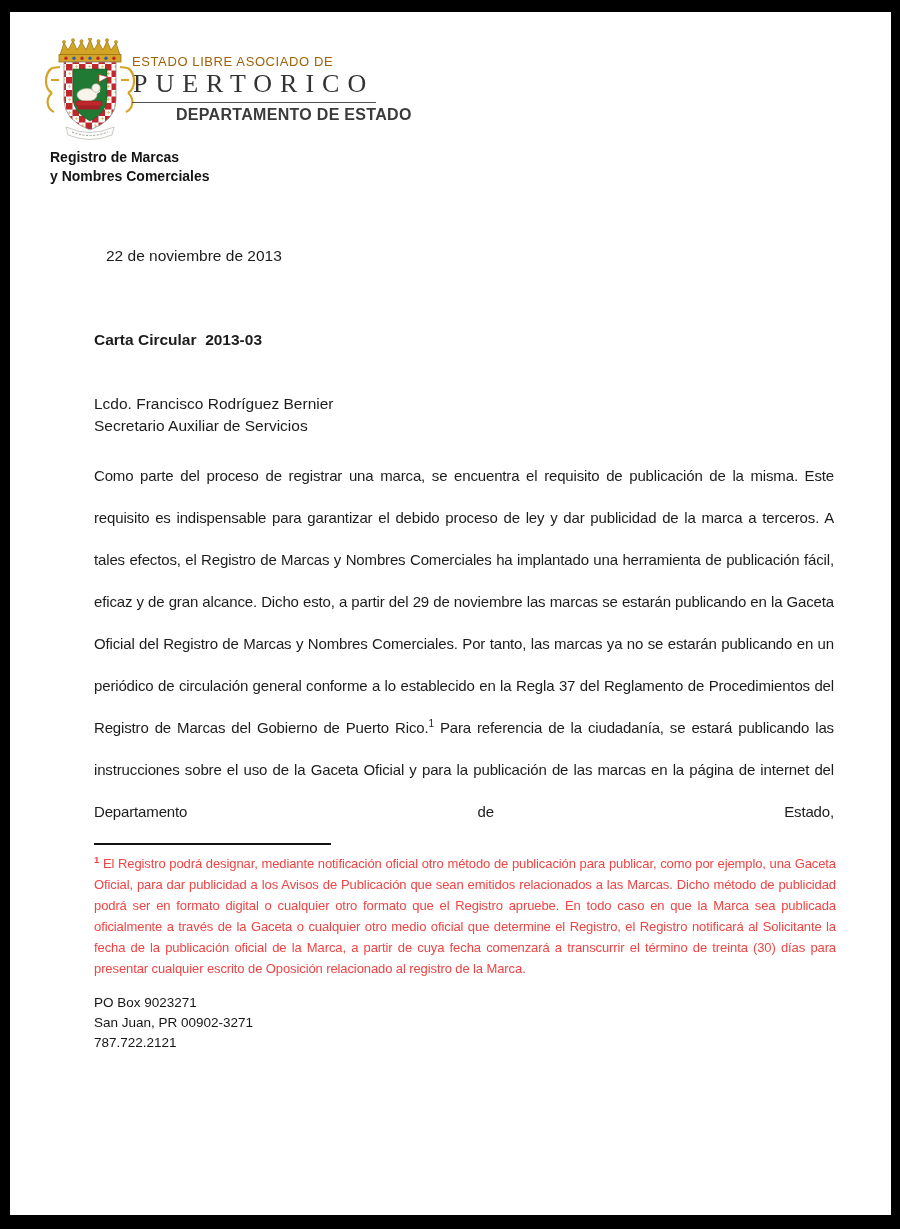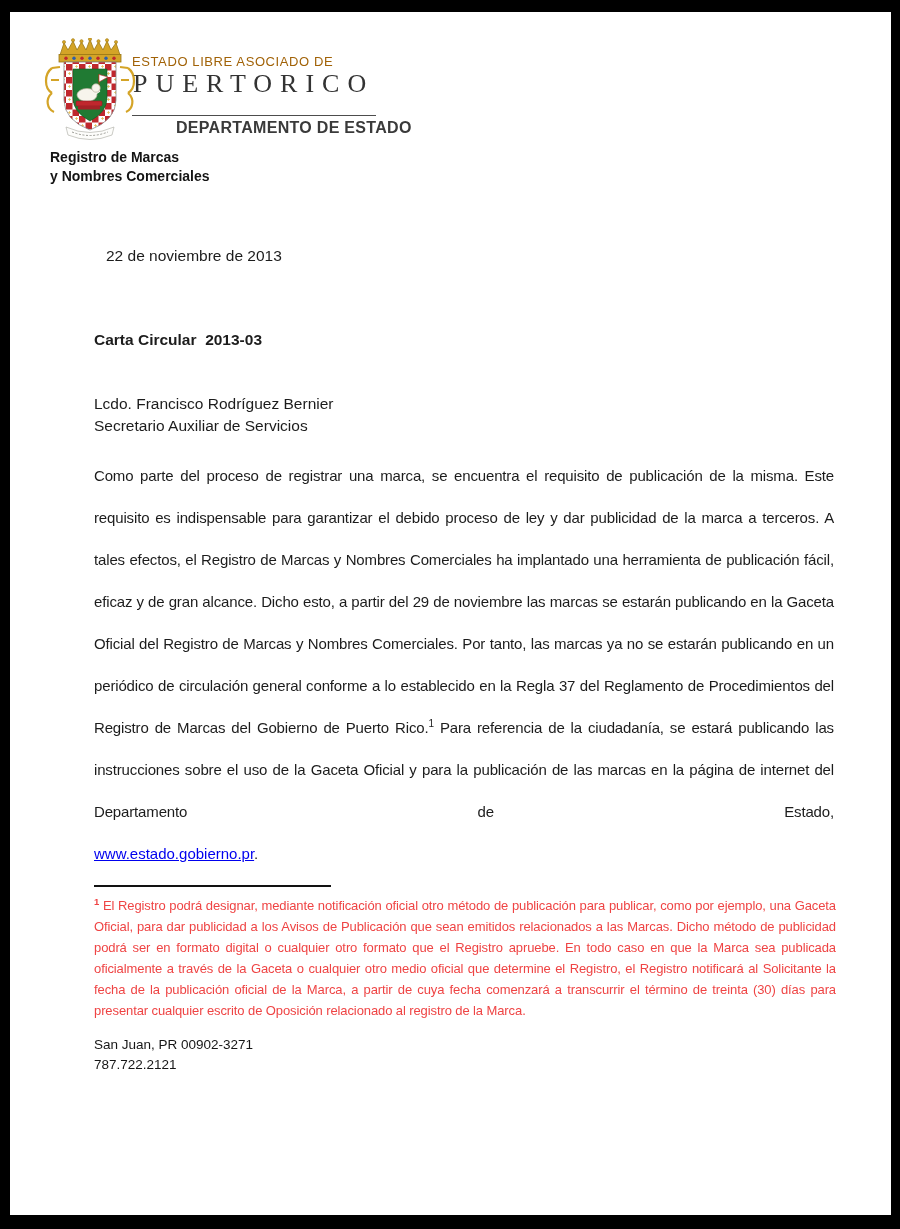--- a/index.html
+++ b/index.html
@@ -21,21 +21,21 @@
   .lh-text{position:absolute;left:122px;top:42px;}
   .lh-line1{font-size:13px;font-weight:500;color:#a16207;letter-spacing:0.6px;}
   .lh-line2{
     display:inline-block;
     font-family:"Liberation Serif",serif;
     font-size:26px;color:#333333;
     letter-spacing:8px;
     line-height:1.08;
     margin-top:1px;
     border-bottom:1.5px solid #4d4d4d;
-    padding:0 2px 17px 1px;
+    padding:0 2px 4px 1px;
   }
   .lh-line3{font-size:16px;font-weight:600;color:#3a3a3a;letter-spacing:0.3px;margin-top:3px;padding-left:44px;}
   .office{position:absolute;left:40px;top:136px;font-size:14px;font-weight:600;color:#141414;line-height:19px;}
   
   .content{
     position:absolute;left:84px;top:234px;width:740px;
     color:#1c1c1c;font-size:15.5px;
   }
   .date{line-height:20px;margin-bottom:64px;margin-left:12px;}
   .reference{font-weight:700;line-height:20px;margin-bottom:43px;white-space:pre-wrap;}
@@ -147,26 +147,26 @@
 
     <div class="recipient">
       <div>Lcdo. Francisco Rodríguez Bernier</div>
       <div>Secretario Auxiliar de Servicios</div>
     </div>
 
 
     <p class="para"><span>Como parte del proceso de registrar una marca, se encuentra el requisito de publicación de la misma. Este requisito es indispensable para garantizar el debido proceso de ley y dar publicidad de la marca a terceros. A tales efectos, el Registro de Marcas y Nombres Comerciales ha implantado una herramienta de publicación fácil, eficaz y de gran alcance. Dicho esto, a partir del 29 de noviembre las marcas se estarán publicando en la Gaceta Oficial del Registro de Marcas y Nombres Comerciales. Por tanto, las marcas ya no se estarán publicando en un periódico de circulación general conforme a lo establecido en la Regla 37 del Reglamento de Procedimientos del Registro de Marcas del Gobierno de Puerto Rico.</span><sup class="fn-ref">1</sup>
       <span>Para referencia de la ciudadanía, se estará publicando las instrucciones sobre el uso de la Gaceta Oficial y para la publicación de las marcas en la página de internet del Departamento de Estado,</span></p>
 
-    <div class="link-line"><a class="link">www.estado.gobierno.pr</a><span class="link-suffix">.</span></div>
 
     <div class="fn-rule"></div>
 
     <div class="footnote"><sup class="fn-marker">1</sup>
       <span>El Registro podrá designar, mediante notificación oficial otro método de publicación para publicar, como por ejemplo, una Gaceta Oficial, para dar publicidad a los Avisos de Publicación que sean emitidos relacionados a las Marcas. Dicho método de publicidad podrá ser en formato digital o cualquier otro formato que el Registro apruebe. En todo caso en que la Marca sea publicada oficialmente a través de la Gaceta o cualquier otro medio oficial que determine el Registro, el Registro notificará al Solicitante la fecha de la publicación oficial de la Marca, a partir de cuya fecha comenzará a transcurrir el término de treinta (30) días para presentar cualquier escrito de Oposición relacionado al registro de la Marca.</span></div>
 
     <div class="footer">
+      <div>PO Box 9023271</div>
       <div>San Juan, PR 00902-3271</div>
       <div>787.722.2121</div>
     </div>
 
   </div>
 </div>
 
 </body></html>

